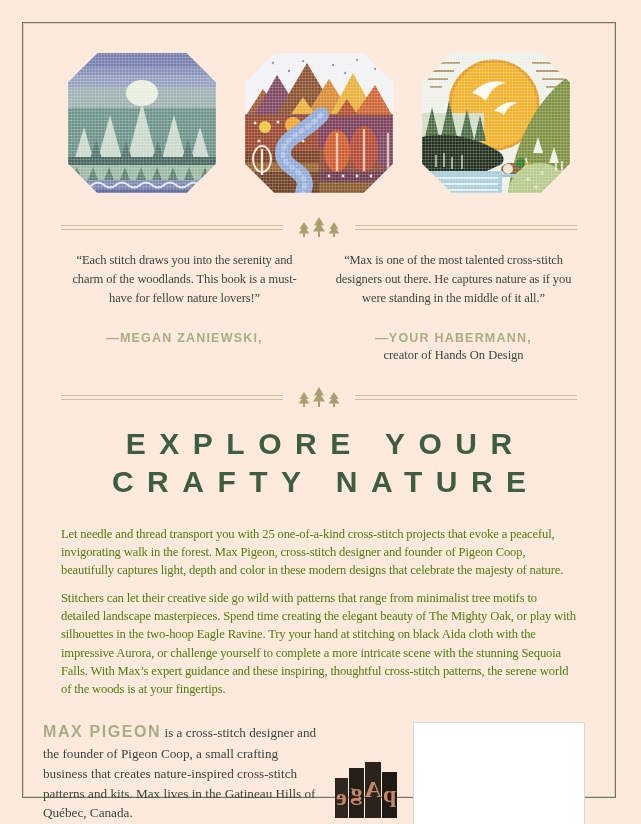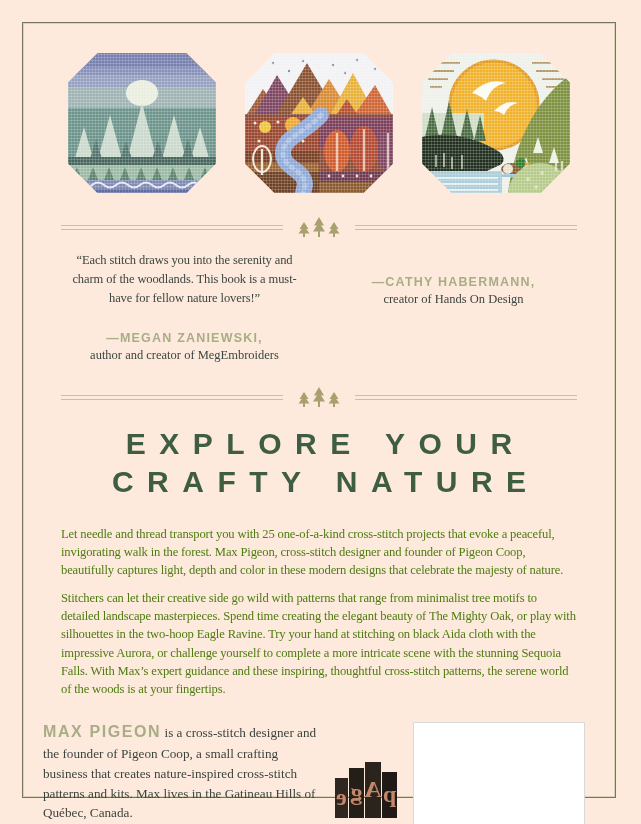--- a/index.html
+++ b/index.html
@@ -267,24 +267,24 @@
             <rect x="38" y="16" width="2" height="5"></rect>
         </g>
       </svg>
       <div class="div-line"></div>
     </div>
 
     <div class="quotes">
       <div class="quote-col">
         <div class="quote-text">“Each stitch draws you into the serenity and charm of the woodlands. This book is a must-have for fellow nature lovers!”</div>
         <div class="quote-attr">—MEGAN ZANIEWSKI,</div>
-        <div class="quote-role">author and creator of MegEmbroiders</div>
       </div>
       <div class="quote-col">
-        <div class="quote-attr">—CATHY HABERMANN,</div>
+        <div class="quote-text">“Max is one of the most talented cross-stitch designers out there. He captures nature as if you were standing in the middle of it all.”</div>
+        <div class="quote-attr">—YOUR HABERMANN,</div>
         <div class="quote-role">creator of Hands On Design</div>
       </div>
     </div>
 
     <div class="divider">
       <div class="div-line"></div>
       <svg class="div-trees" viewBox="0 0 48 22">
         <g fill="#a8a06e">
           <polygon points="9,6 4.5,13 13.5,13"></polygon>
             <polygon points="9,10 3.5,17.5 14.5,17.5"></polygon>

